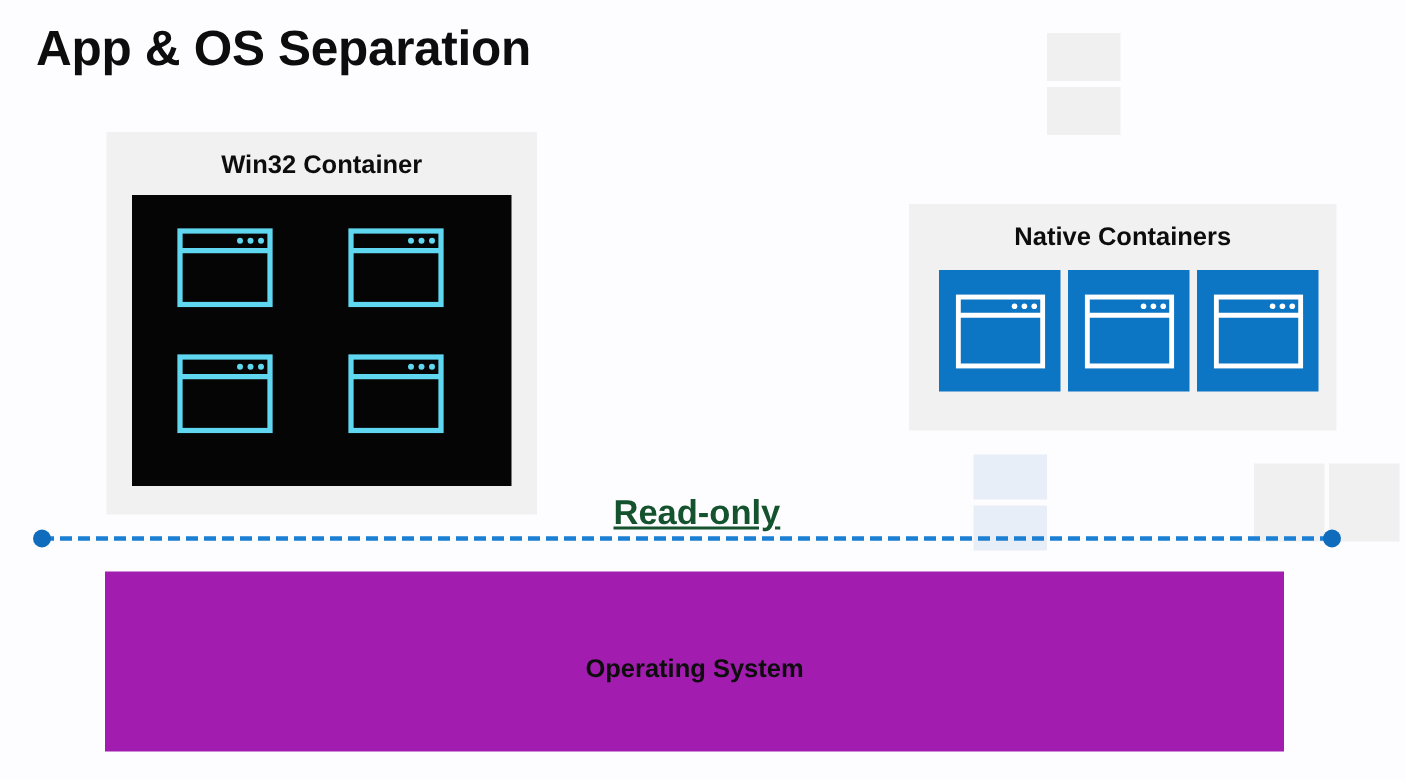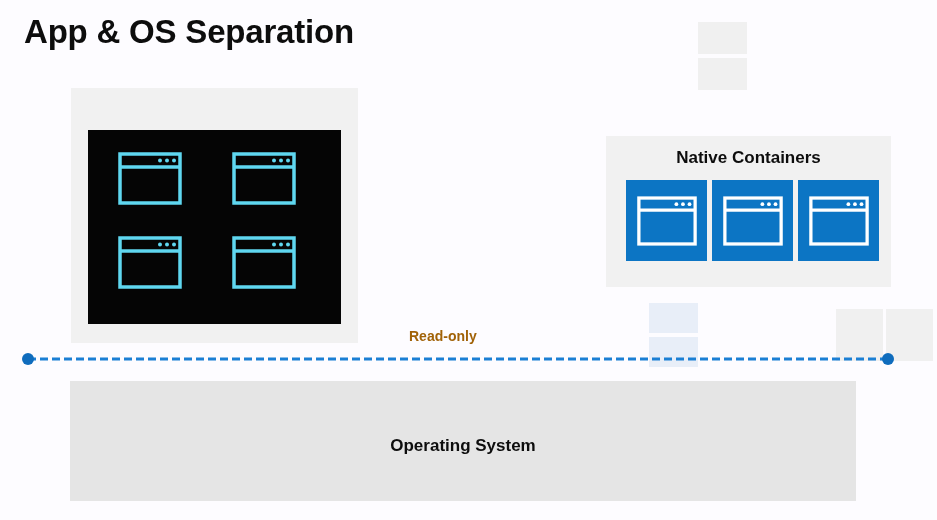--- a/index.html
+++ b/index.html
@@ -120,41 +120,42 @@
     display: flex;
     align-items: center;
     justify-content: center;
   }
 
   
   #readonly-label {
     position: absolute;
     left: 409px;
     top: 328px;
-    font-size: 14px;
-    font-weight: bold;
-    color: #a16207;
+    font-size: 23px;
+    font-weight: bold;
+    color: #14532d;
     white-space: nowrap;
+    text-decoration: underline;
   }
   #boundary-line {
     position: absolute;
     left: 22px;
     top: 352px;
     width: 872px;
     height: 14px;
   }
 
   
   #os-bar {
     position: absolute;
     left: 70px;
     top: 381px;
     width: 786px;
     height: 120px;
-    background: #e5e5e5;
+    background: #a21caf;
   }
   #os-bar-label {
     position: absolute;
     left: 0;
     top: 55px;
     width: 786px;
     text-align: center;
     font-size: 17px;
     font-weight: bold;
     color: #0d0d0d;
@@ -170,20 +171,21 @@
   <div id="deco-layer">
       <div class="deco-rect" style="left: 698px; top: 22px; width: 49px; height: 32px;"></div>
       <div class="deco-rect" style="left: 698px; top: 58px; width: 49px; height: 32px;"></div>
       <div class="deco-rect tinted" style="left: 649px; top: 303px; width: 49px; height: 30px;"></div>
       <div class="deco-rect tinted" style="left: 649px; top: 337px; width: 49px; height: 30px;"></div>
       <div class="deco-rect" style="left: 836px; top: 309px; width: 47px; height: 52px;"></div>
       <div class="deco-rect" style="left: 886px; top: 309px; width: 47px; height: 52px;"></div>
     </div>
 
   <div id="win32-panel">
+    <div id="win32-panel-title">Win32 Container</div>
     <div id="win32-black-area">
       <div class="win32-grid" id="win32-grid">
           <div class="win-icon-cyan"><svg viewBox="0 0 64 53" width="64" height="53">
               <rect x="2" y="2" width="60" height="49" fill="none" stroke="#5fd7f0" stroke-width="3.5"></rect>
               <line x1="2" y1="15" x2="62" y2="15" stroke="#5fd7f0" stroke-width="3.5"></line>
               <circle cx="42" cy="8.5" r="2" fill="#5fd7f0"></circle>
               <circle cx="49" cy="8.5" r="2" fill="#5fd7f0"></circle>
               <circle cx="56" cy="8.5" r="2" fill="#5fd7f0"></circle>
             </svg></div>
           <div class="win-icon-cyan"><svg viewBox="0 0 64 53" width="64" height="53">

